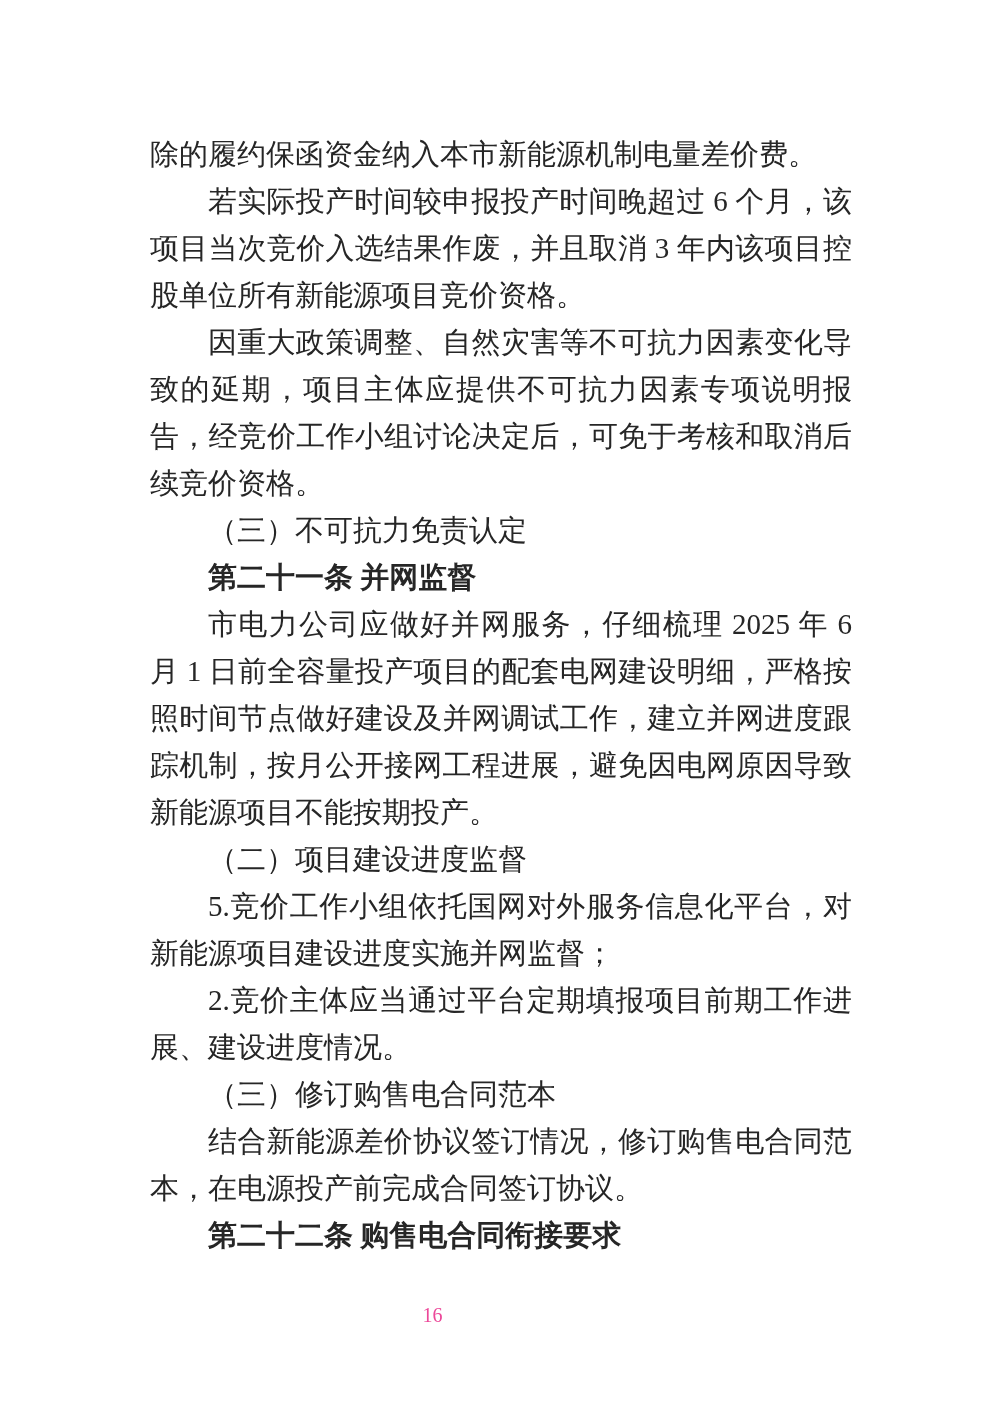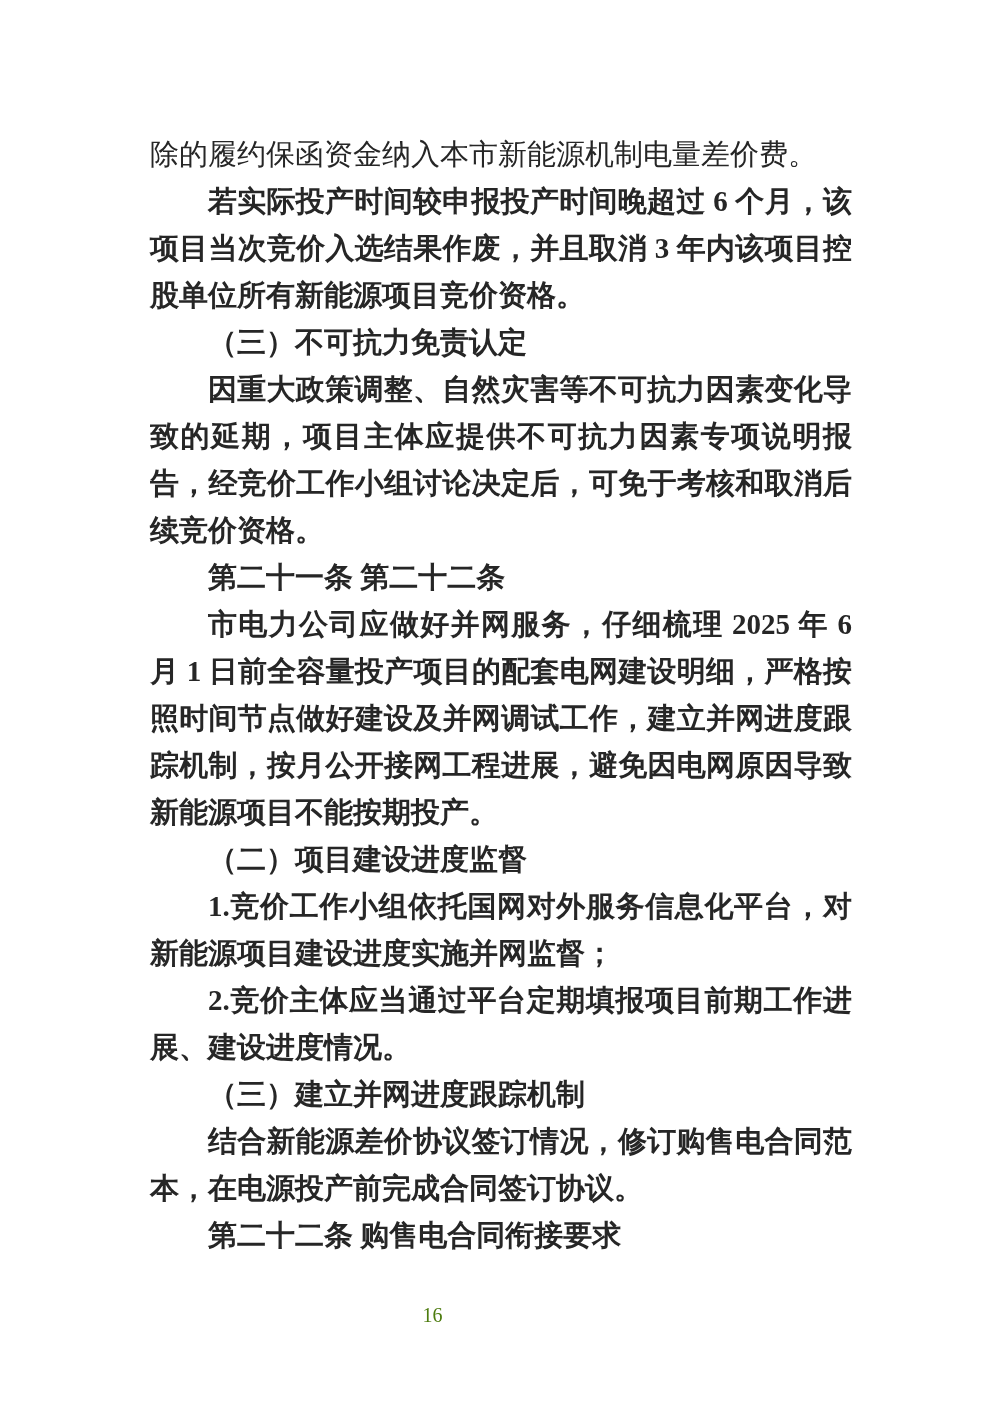--- a/index.html
+++ b/index.html
@@ -28,51 +28,50 @@
   }
   .content p {
     margin: 0;
     padding: 0;
   }
   .para-cont {
     text-indent: 0;
   }
   .para-indent {
     text-indent: 2em;
-    font-weight: bold;
   }
   .heading {
     text-indent: 2em;
     font-weight: bold;
     font-family: "Liberation Serif", "DejaVu Serif", serif;
   }
   .page-number {
     position: absolute;
     left: 0;
     right: 0;
     top: 1303px;
     text-align: center;
     font-size: 20px;
     line-height: 24px;
-    color: #4d7c0f;
+    color: #ec4899;
     font-family: "Liberation Serif", "DejaVu Serif", serif;
   }
 </style>
 </head>
 <body>
 
 <div class="page">
   <div class="content">
     <p class="para-cont">除的履约保函资金纳入本市新能源机制电量差价费。</p>
     <p class="para-indent">若实际投产时间较申报投产时间晚超过 6 个月，该项目当次竞价入选结果作废，并且取消 3 年内该项目控股单位所有新能源项目竞价资格。</p>
+    <p class="para-indent">因重大政策调整、自然灾害等不可抗力因素变化导致的延期，项目主体应提供不可抗力因素专项说明报告，经竞价工作小组讨论决定后，可免于考核和取消后续竞价资格。</p>
     <p class="para-indent">（三）不可抗力免责认定</p>
-    <p class="para-indent">因重大政策调整、自然灾害等不可抗力因素变化导致的延期，项目主体应提供不可抗力因素专项说明报告，经竞价工作小组讨论决定后，可免于考核和取消后续竞价资格。</p>
-    <p class="heading">第二十一条 第二十二条</p>
+    <p class="heading">第二十一条 并网监督</p>
     <p class="para-indent">市电力公司应做好并网服务，仔细梳理 2025 年 6 月 1 日前全容量投产项目的配套电网建设明细，严格按照时间节点做好建设及并网调试工作，建立并网进度跟踪机制，按月公开接网工程进展，避免因电网原因导致新能源项目不能按期投产。</p>
     <p class="para-indent">（二）项目建设进度监督</p>
-    <p class="para-indent">1.竞价工作小组依托国网对外服务信息化平台，对新能源项目建设进度实施并网监督；</p>
+    <p class="para-indent">5.竞价工作小组依托国网对外服务信息化平台，对新能源项目建设进度实施并网监督；</p>
     <p class="para-indent">2.竞价主体应当通过平台定期填报项目前期工作进展、建设进度情况。</p>
-    <p class="para-indent">（三）建立并网进度跟踪机制</p>
+    <p class="para-indent">（三）修订购售电合同范本</p>
     <p class="para-indent">结合新能源差价协议签订情况，修订购售电合同范本，在电源投产前完成合同签订协议。</p>
     <p class="heading">第二十二条 购售电合同衔接要求</p>
   </div>
   <div class="page-number">16</div>
 </div>
 
 </body></html>

